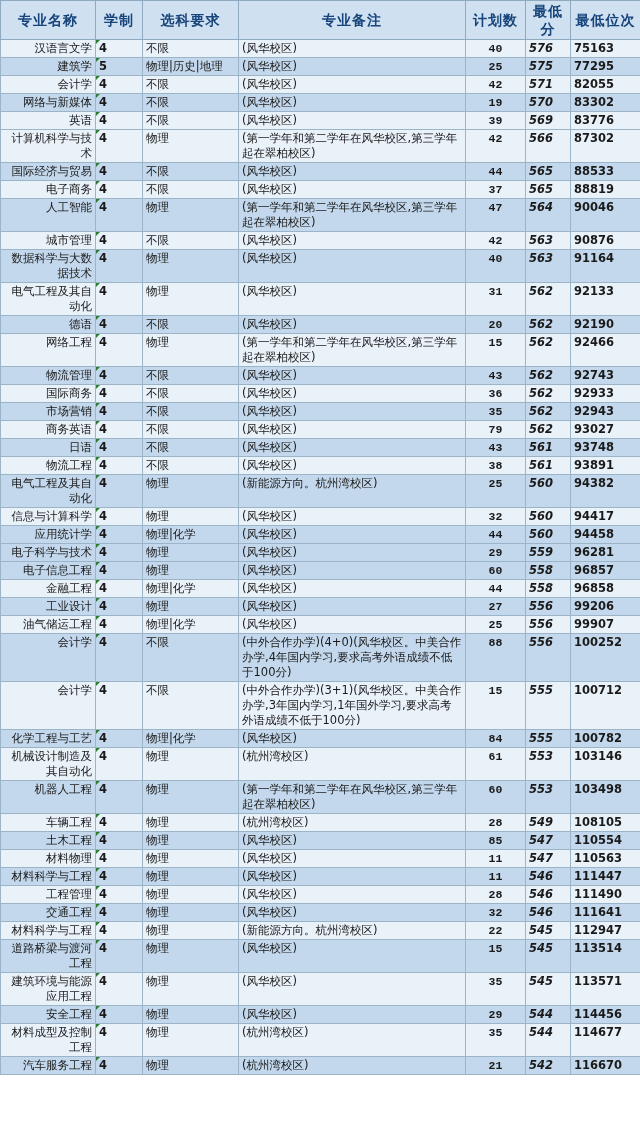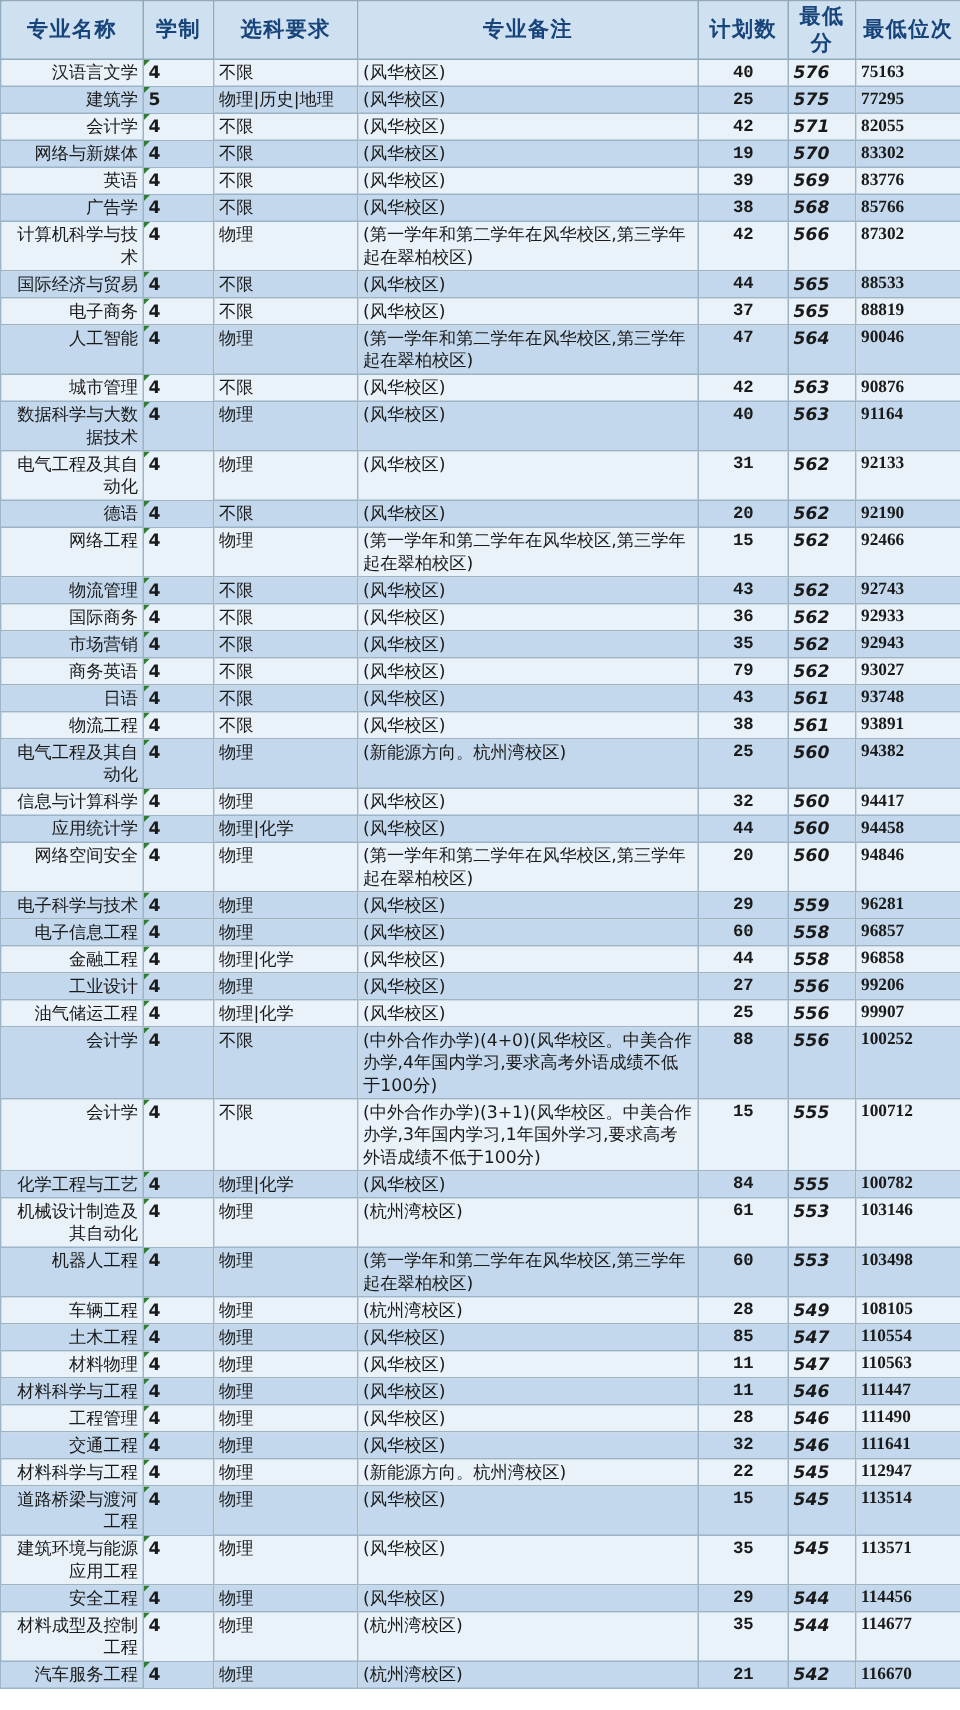--- a/index.html
+++ b/index.html
@@ -51,21 +51,21 @@
   }
   tbody tr.band-a td { background: #e9f1f9; }
   tbody tr.band-b td { background: #c3d8ec; }
 
   td.col-major   { text-align: right; }
   td.col-years   { text-align: left; font-weight: bold; position: relative; }
   td.col-subj    { text-align: left; }
   td.col-note    { text-align: left; }
   td.col-plan    { text-align: center; font-weight: bold; font-family: Liberation Mono, monospace; }
   td.col-score   { text-align: left; font-weight: bold; font-style: italic; }
-  td.col-rank    { text-align: left; font-weight: bold; font-family: Liberation Serif, serif; }
+  td.col-rank    { text-align: left; font-weight: bold; }
 
   
   td.col-years .cmt-mark {
     position: absolute;
     top: 0;
     left: 0;
     width: 0;
     height: 0;
     border-top: 4px solid #2f7d32;
     border-right: 4px solid transparent;
@@ -135,29 +135,20 @@
       </tr>
       <tr class="band-a">
         <td class="col-major">英语</td>
         <td class="col-years">4<span class="cmt-mark"></span></td>
         <td class="col-subj">不限</td>
         <td class="col-note">(风华校区)</td>
         <td class="col-plan">39</td>
         <td class="col-score">569</td>
         <td class="col-rank">83776</td>
       </tr>
-      <tr class="band-b">
-        <td class="col-major">广告学</td>
-        <td class="col-years">4<span class="cmt-mark"></span></td>
-        <td class="col-subj">不限</td>
-        <td class="col-note">(风华校区)</td>
-        <td class="col-plan">38</td>
-        <td class="col-score">568</td>
-        <td class="col-rank">85766</td>
-      </tr>
       <tr class="band-a">
         <td class="col-major">计算机科学与技术</td>
         <td class="col-years">4<span class="cmt-mark"></span></td>
         <td class="col-subj">物理</td>
         <td class="col-note">(第一学年和第二学年在风华校区,第三学年起在翠柏校区)</td>
         <td class="col-plan">42</td>
         <td class="col-score">566</td>
         <td class="col-rank">87302</td>
       </tr>
       <tr class="band-b">
@@ -306,29 +297,20 @@
       </tr>
       <tr class="band-b">
         <td class="col-major">应用统计学</td>
         <td class="col-years">4<span class="cmt-mark"></span></td>
         <td class="col-subj">物理|化学</td>
         <td class="col-note">(风华校区)</td>
         <td class="col-plan">44</td>
         <td class="col-score">560</td>
         <td class="col-rank">94458</td>
       </tr>
-      <tr class="band-a">
-        <td class="col-major">网络空间安全</td>
-        <td class="col-years">4<span class="cmt-mark"></span></td>
-        <td class="col-subj">物理</td>
-        <td class="col-note">(第一学年和第二学年在风华校区,第三学年起在翠柏校区)</td>
-        <td class="col-plan">20</td>
-        <td class="col-score">560</td>
-        <td class="col-rank">94846</td>
-      </tr>
       <tr class="band-b">
         <td class="col-major">电子科学与技术</td>
         <td class="col-years">4<span class="cmt-mark"></span></td>
         <td class="col-subj">物理</td>
         <td class="col-note">(风华校区)</td>
         <td class="col-plan">29</td>
         <td class="col-score">559</td>
         <td class="col-rank">96281</td>
       </tr>
       <tr class="band-b">

